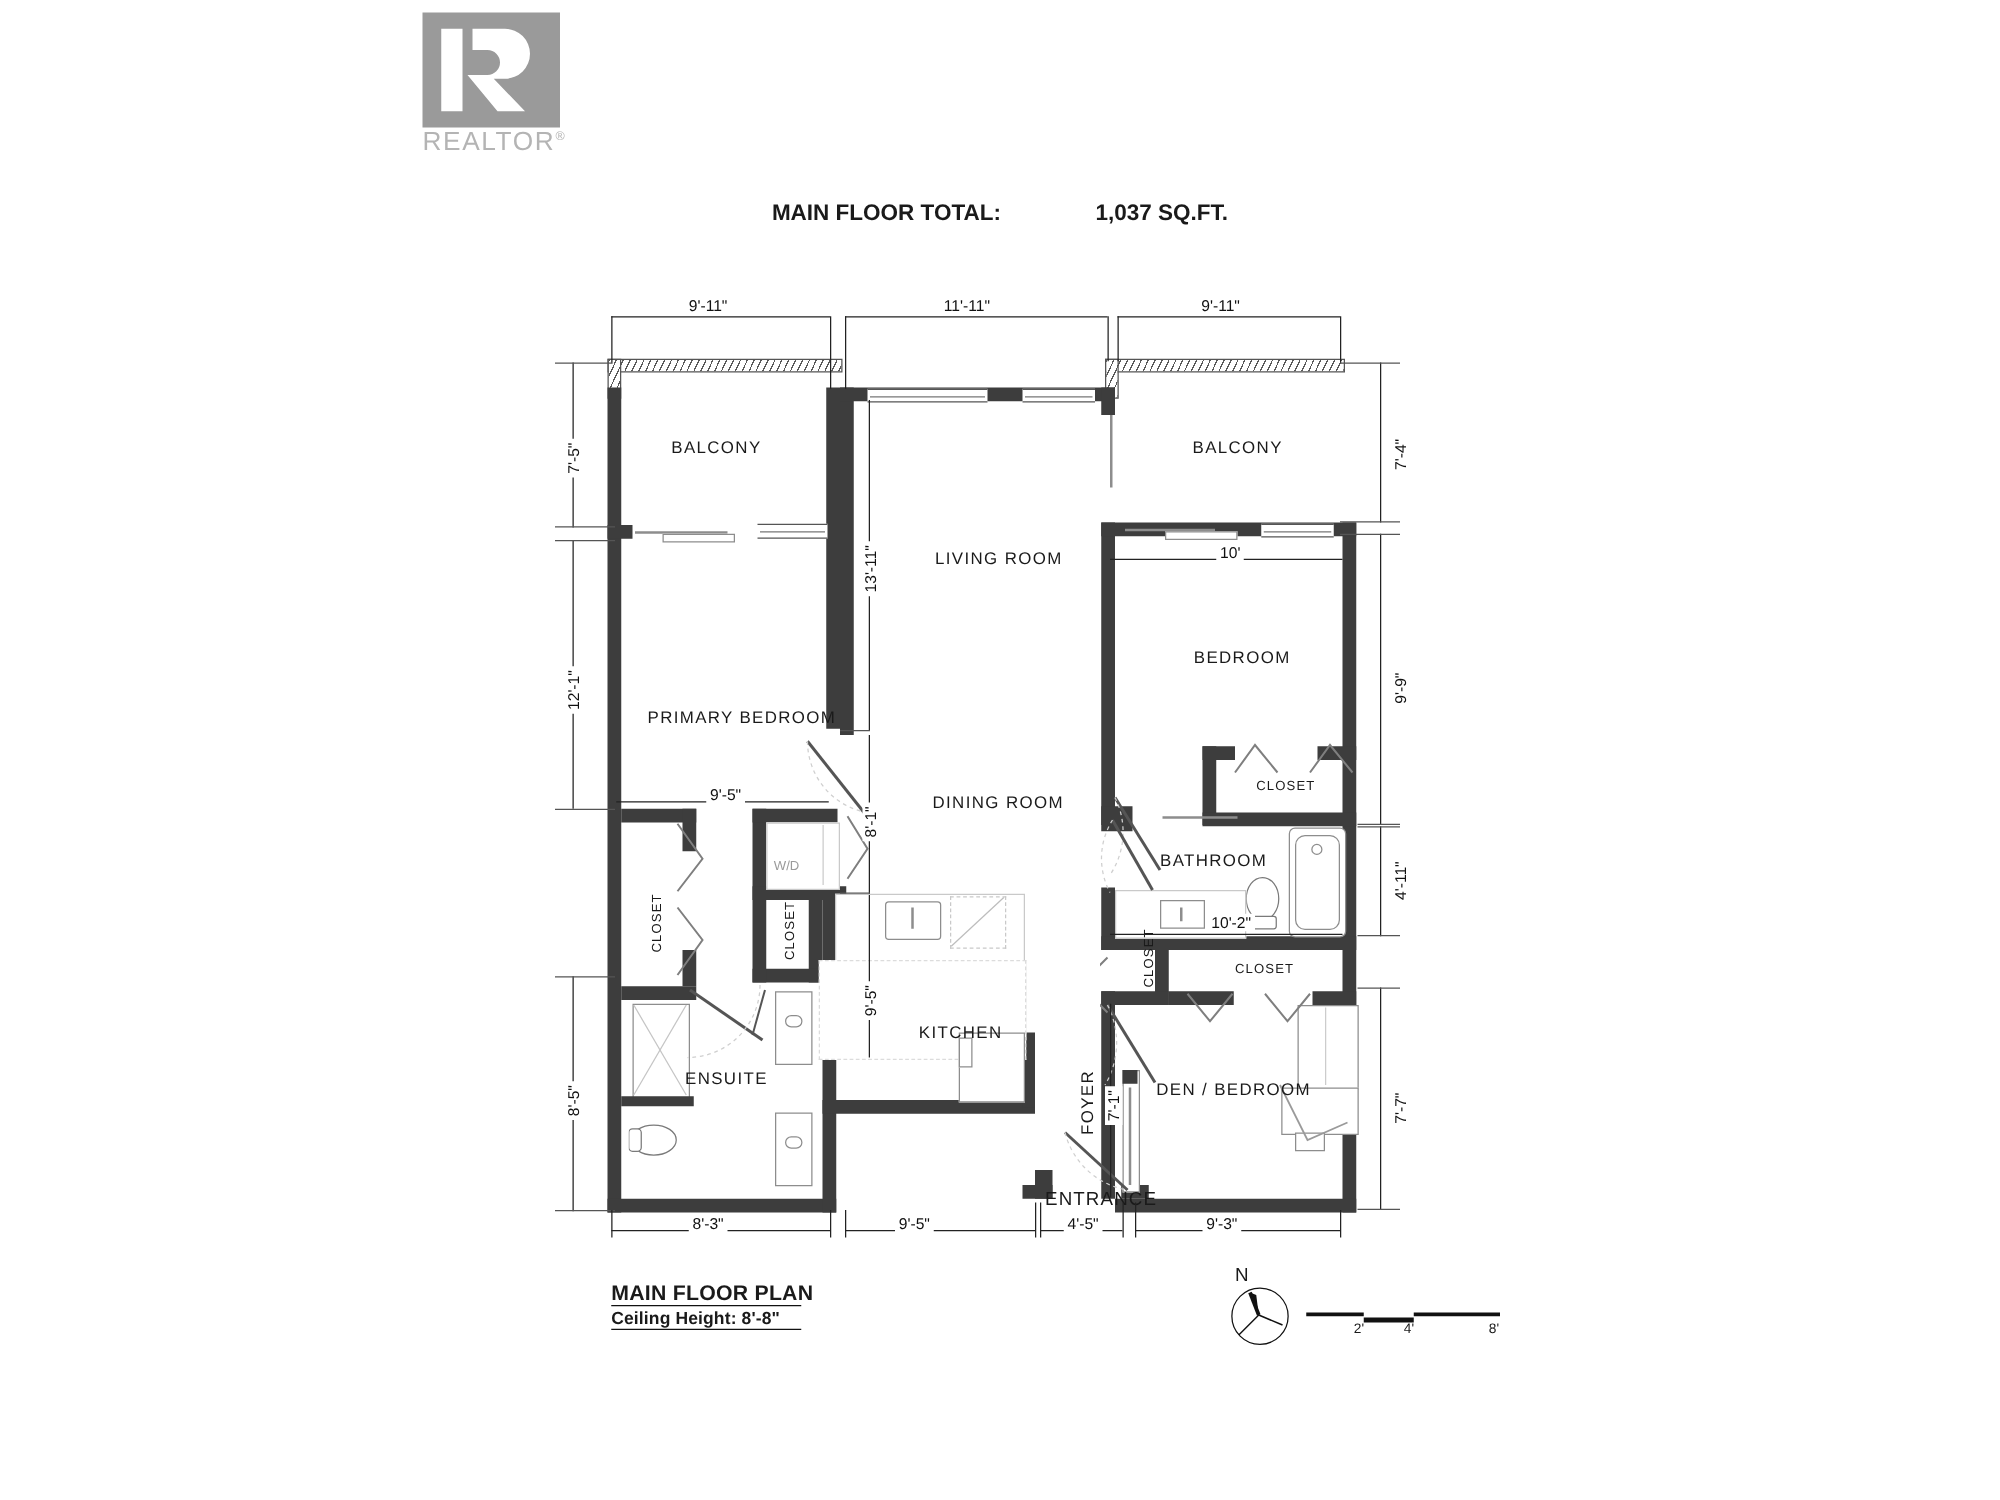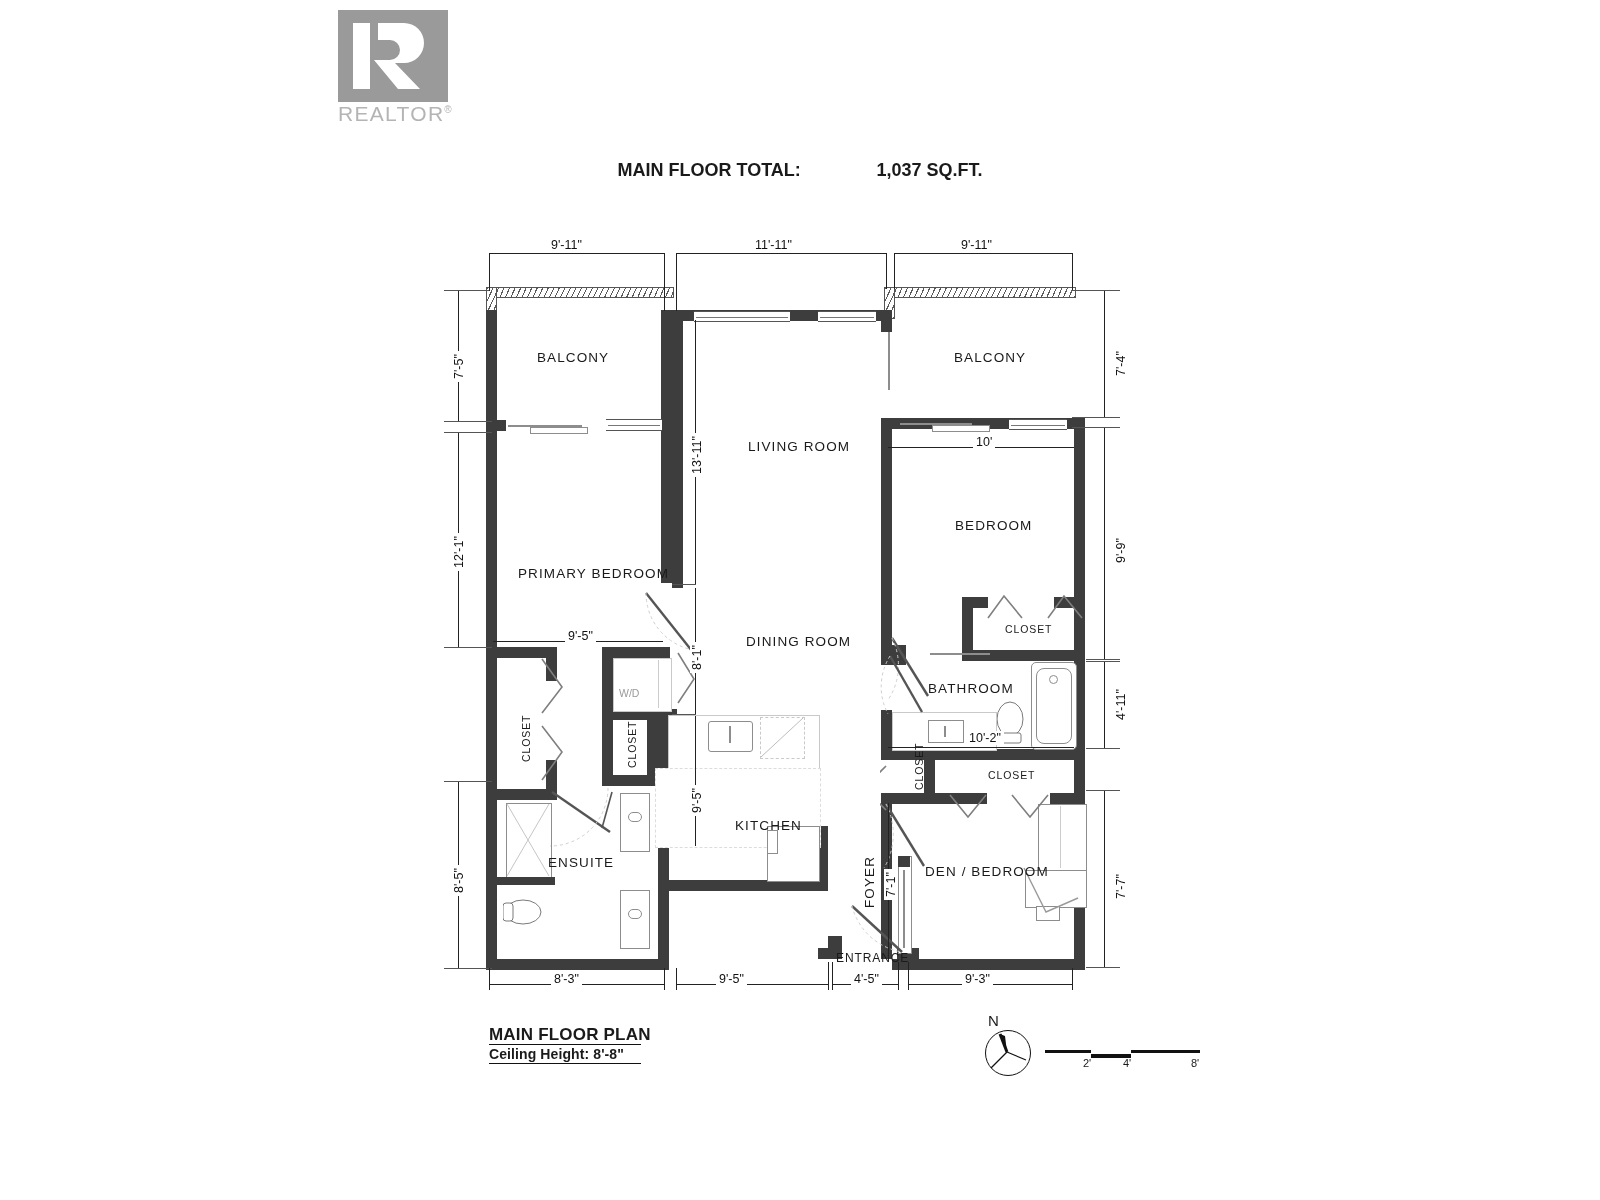--- a/index.html
+++ b/index.html
@@ -279,21 +279,21 @@
   <div class="room-label" style="left:954px;top:350px;">BALCONY</div>
   <div class="room-label" style="left:518px;top:566px;">PRIMARY BEDROOM</div>
   <div class="room-label" style="left:748px;top:439px;">LIVING ROOM</div>
   <div class="room-label" style="left:746px;top:634px;">DINING ROOM</div>
   <div class="room-label" style="left:955px;top:518px;">BEDROOM</div>
   <div class="room-label" style="left:735px;top:788px;margin-top:30px;">KITCHEN</div>
   <div class="room-label" style="left:548px;top:855px;">ENSUITE</div>
   <div class="room-label" style="left:928px;top:681px;">BATHROOM</div>
   <div class="room-label" style="left:925px;top:864px;">DEN / BEDROOM</div>
   <div class="room-label vert" style="left:862px;top:908px;">FOYER</div>
-  <div class="room-label sm" style="left:836px;top:951px;font-size:12px;">ENTRANCE</div>
+  <div class="room-label sm" style="left:836px;top:951px;font-size:15px;">ENTRANCE</div>
 
   <div class="room-label sm vert" style="left:520px;top:762px;">CLOSET</div>
   <div class="room-label sm vert" style="left:626px;top:768px;">CLOSET</div>
   <div class="room-label sm" style="left:1005px;top:623px;">CLOSET</div>
   <div class="room-label sm vert" style="left:913px;top:790px;">CLOSET</div>
   <div class="room-label sm" style="left:988px;top:769px;">CLOSET</div>
   <div class="room-label sm" style="left:619px;top:687px;color:#9a9a9a;letter-spacing:0;">W/D</div>
 
   <div class="dim dimh" style="left:489px;top:253px;width:175px;"></div>
   <div class="dim dimv" style="left:489px;top:253px;height:38px;"></div>

